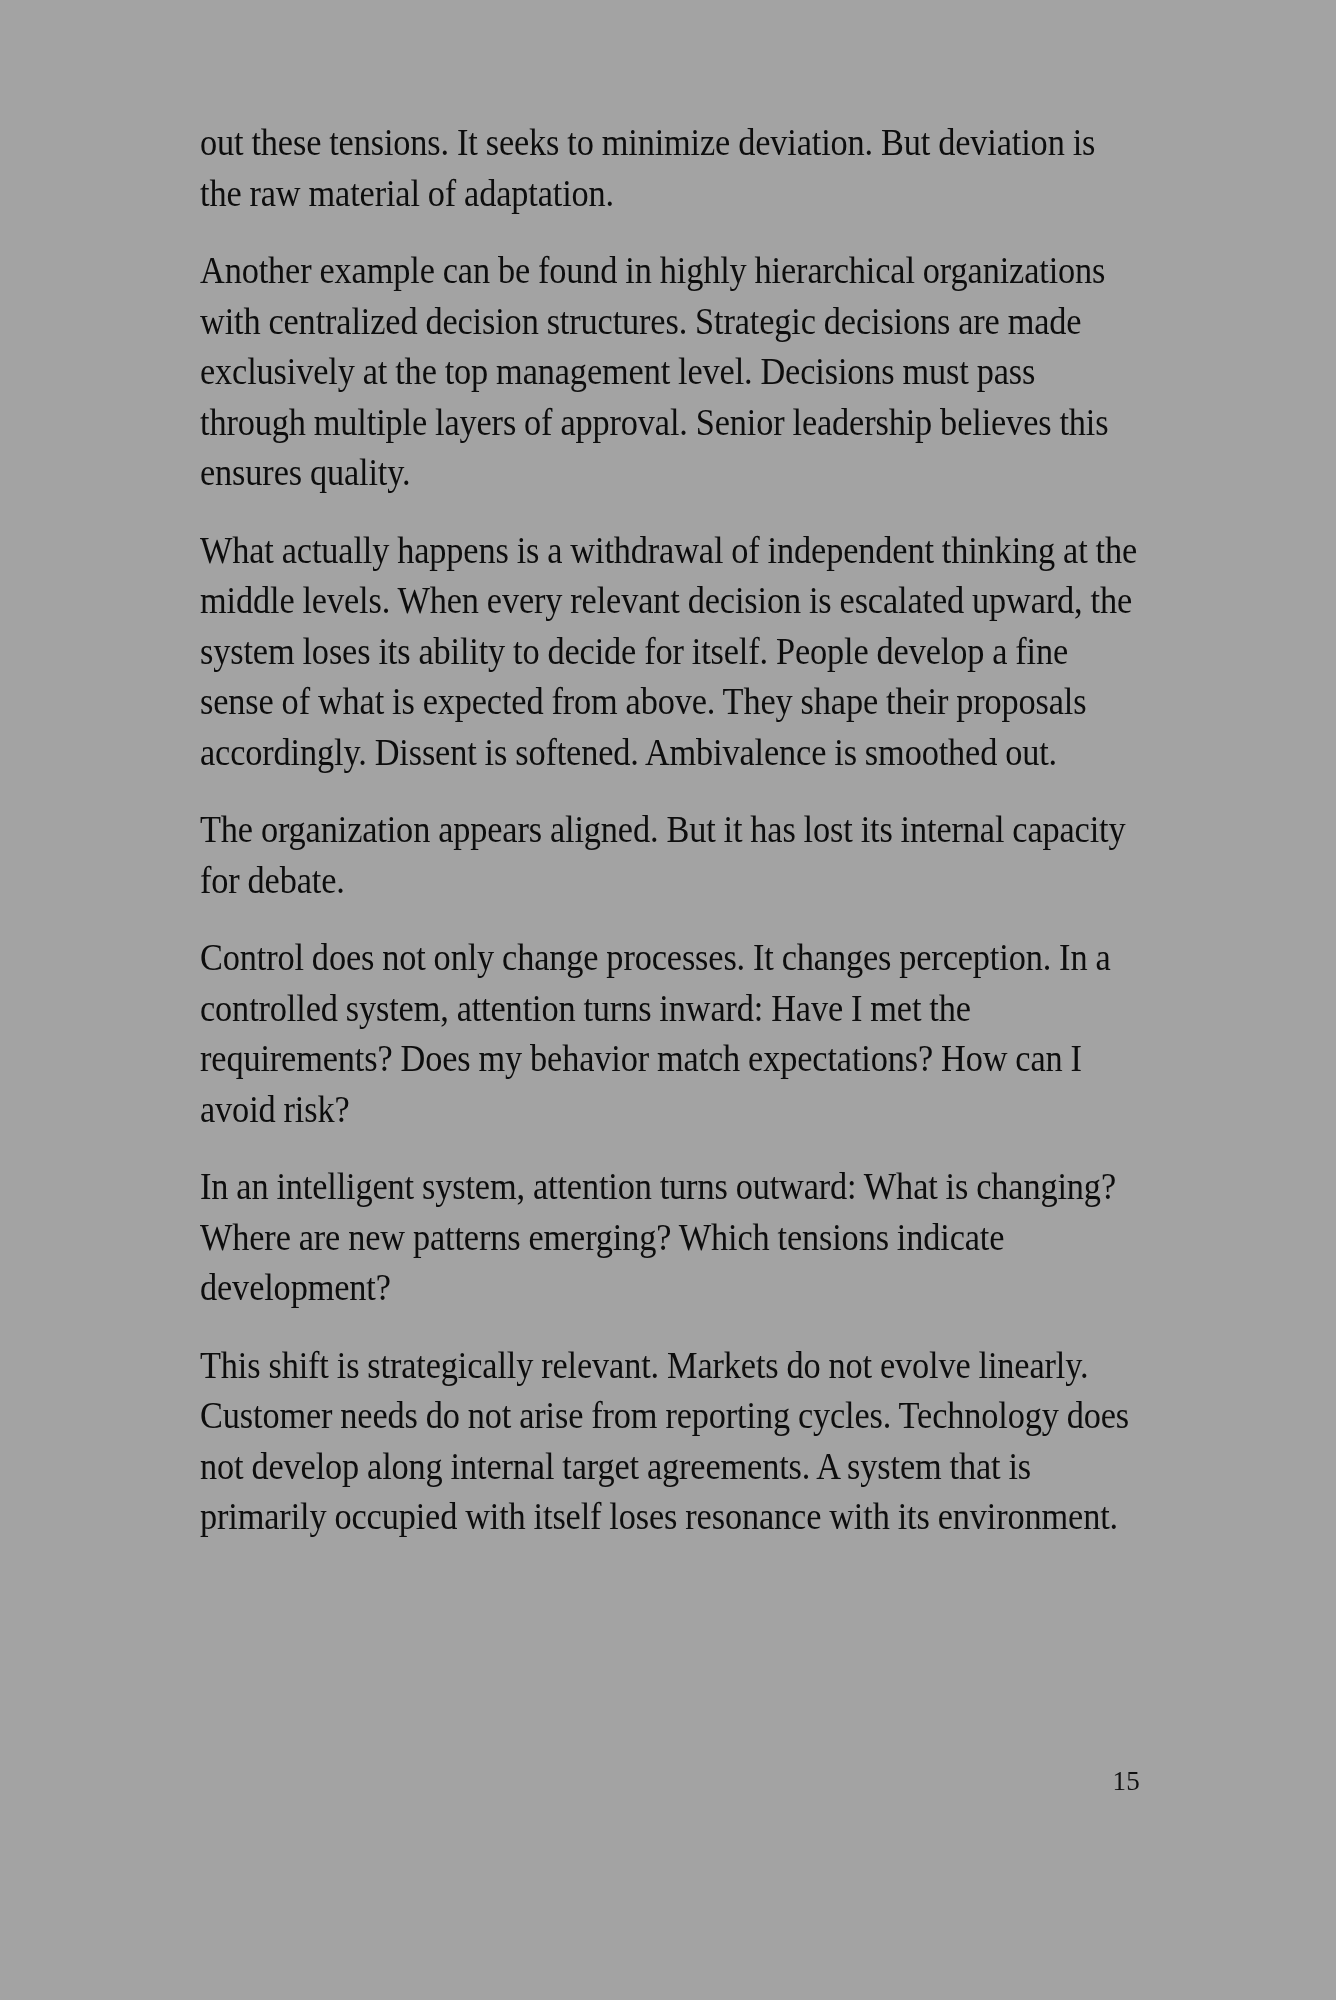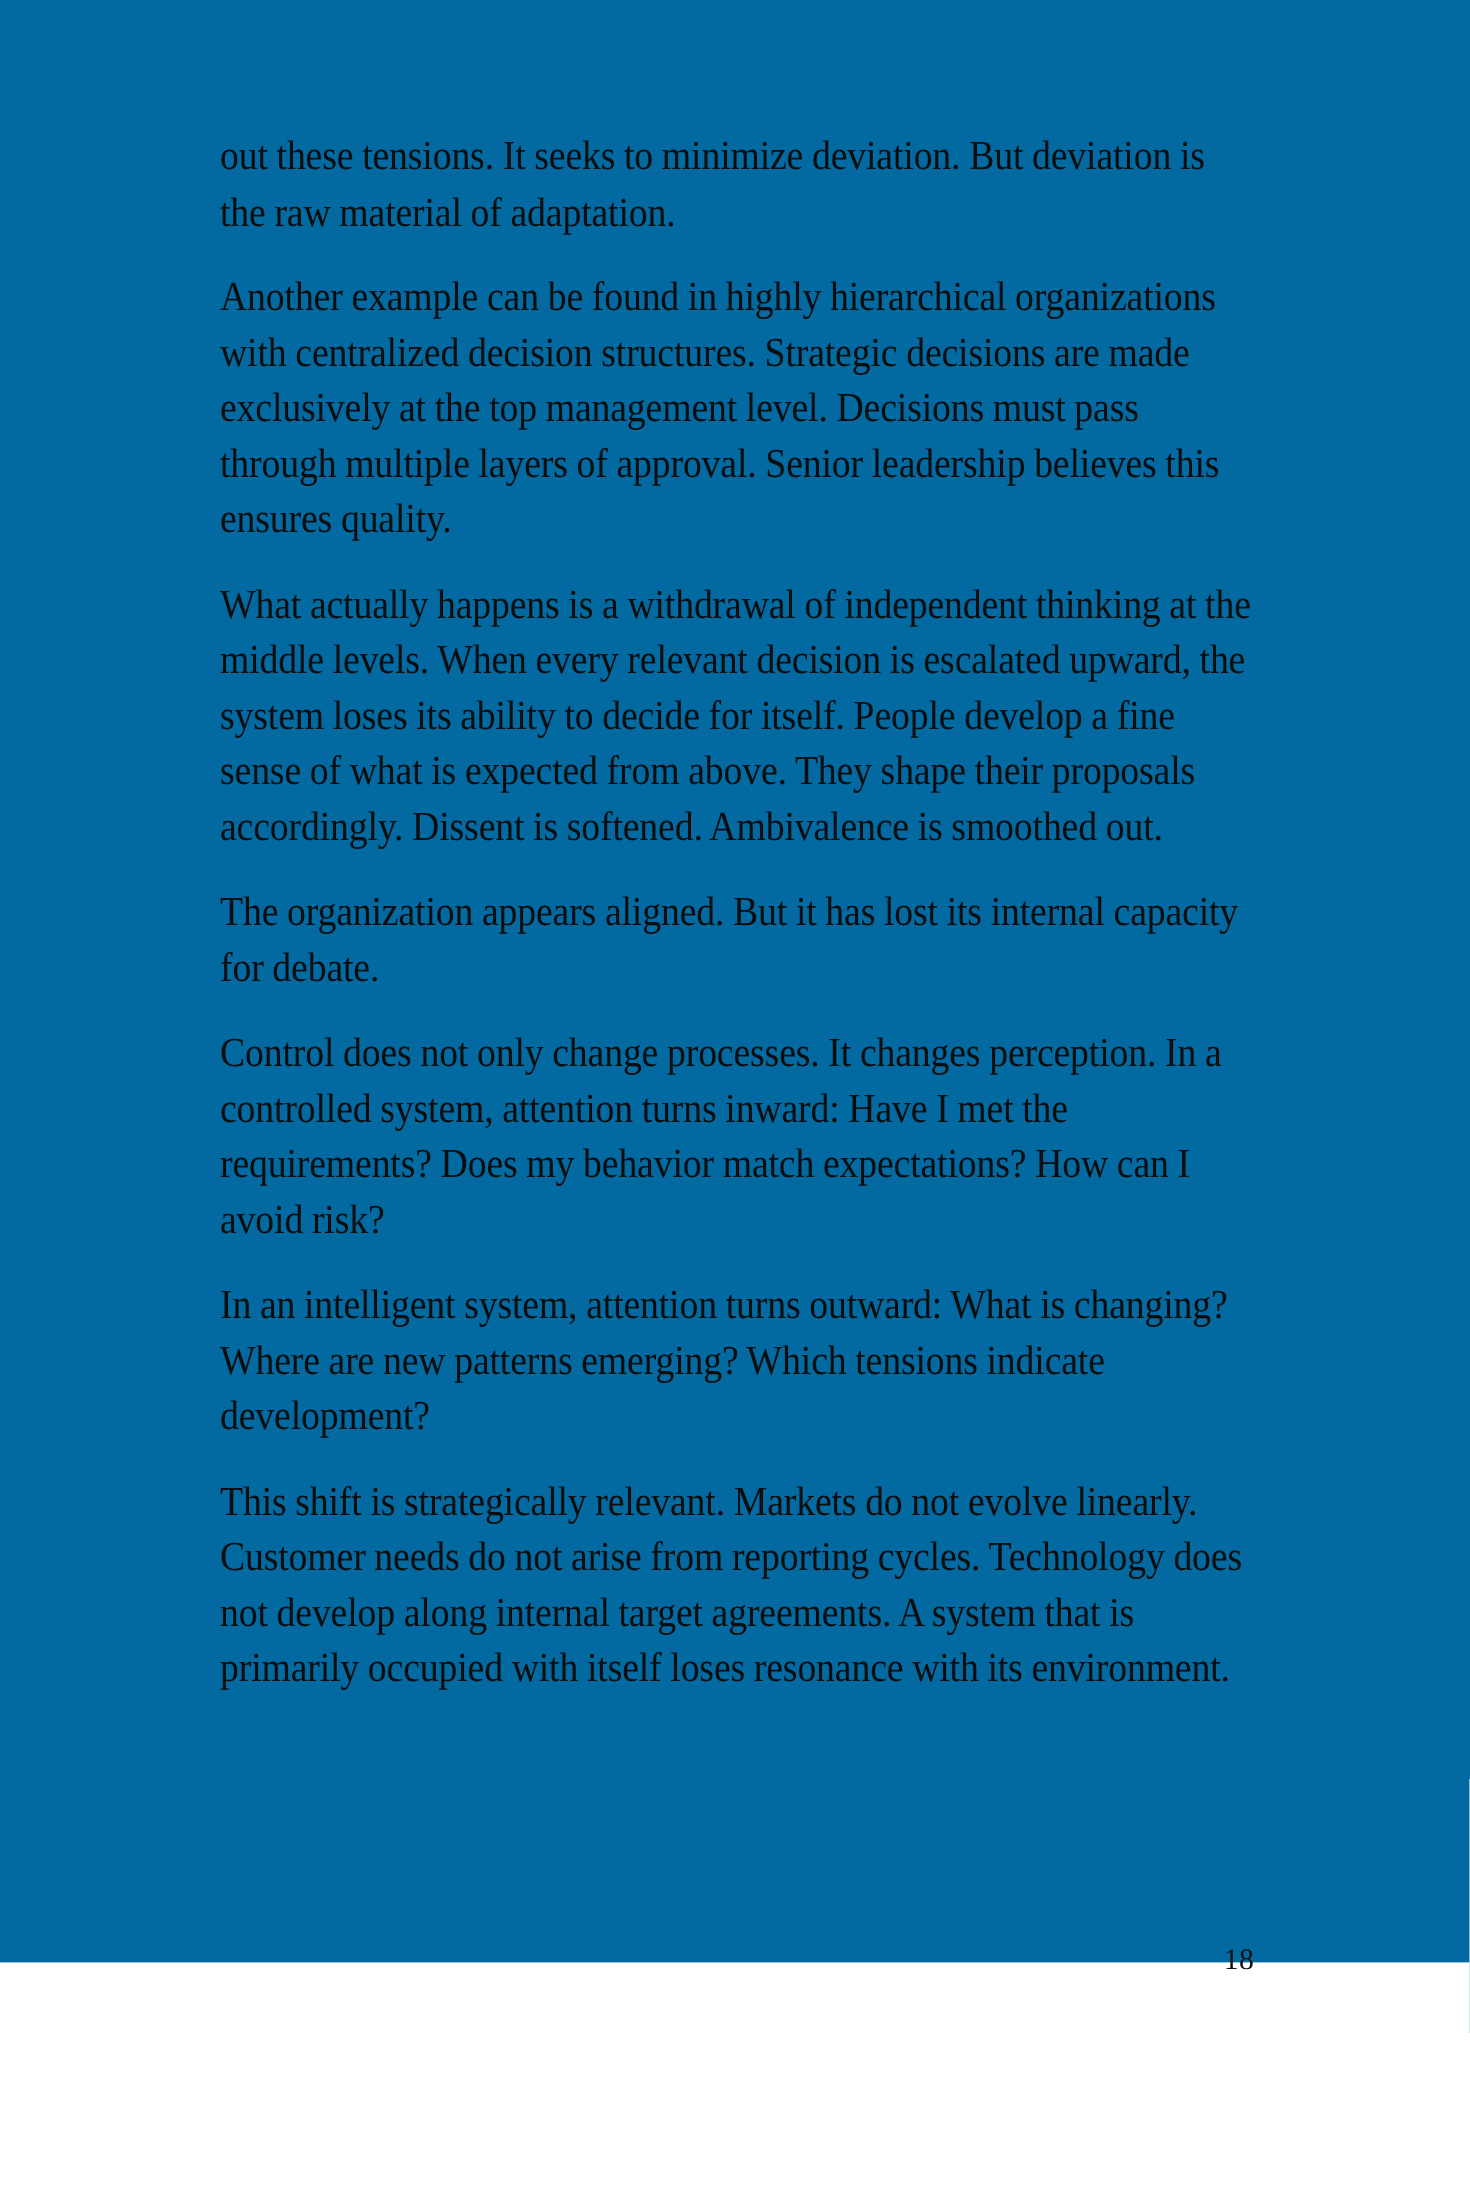--- a/index.html
+++ b/index.html
@@ -15,22 +15,22 @@
     color: #0d0d0d;
     overflow: hidden;
   }
 
   
   .page {
     position: absolute;
     left: 0;
     top: 0;
     width: 1336px;
-    height: 1784px;
-    background: #0369a1;
+    height: 2000px;
+    background: #a3a3a3;
   }
 
   
   .text-column {
     position: absolute;
     left: 200px;
     top: 118px;
     width: 940px;
   }
 
@@ -79,15 +79,15 @@
     <p class="para">The organization appears aligned. But it has lost its internal capacity for debate.</p>
 
     <p class="para">Control does not only change processes. It changes perception. In a controlled system, attention turns inward: Have I met the requirements? Does my behavior match expectations? How can I avoid risk?</p>
 
     <p class="para">In an intelligent system, attention turns outward: What is changing? Where are new patterns emerging? Which tensions indicate development?</p>
 
     <p class="para">This shift is strategically relevant. Markets do not evolve linearly. Customer needs do not arise from reporting cycles. Technology does not develop along internal target agreements. A system that is primarily occupied with itself loses resonance with its environment.</p>
 
   </div>
 
-  <div class="folio">18</div>
+  <div class="folio">15</div>
 
 </div>
 
 </body></html>

